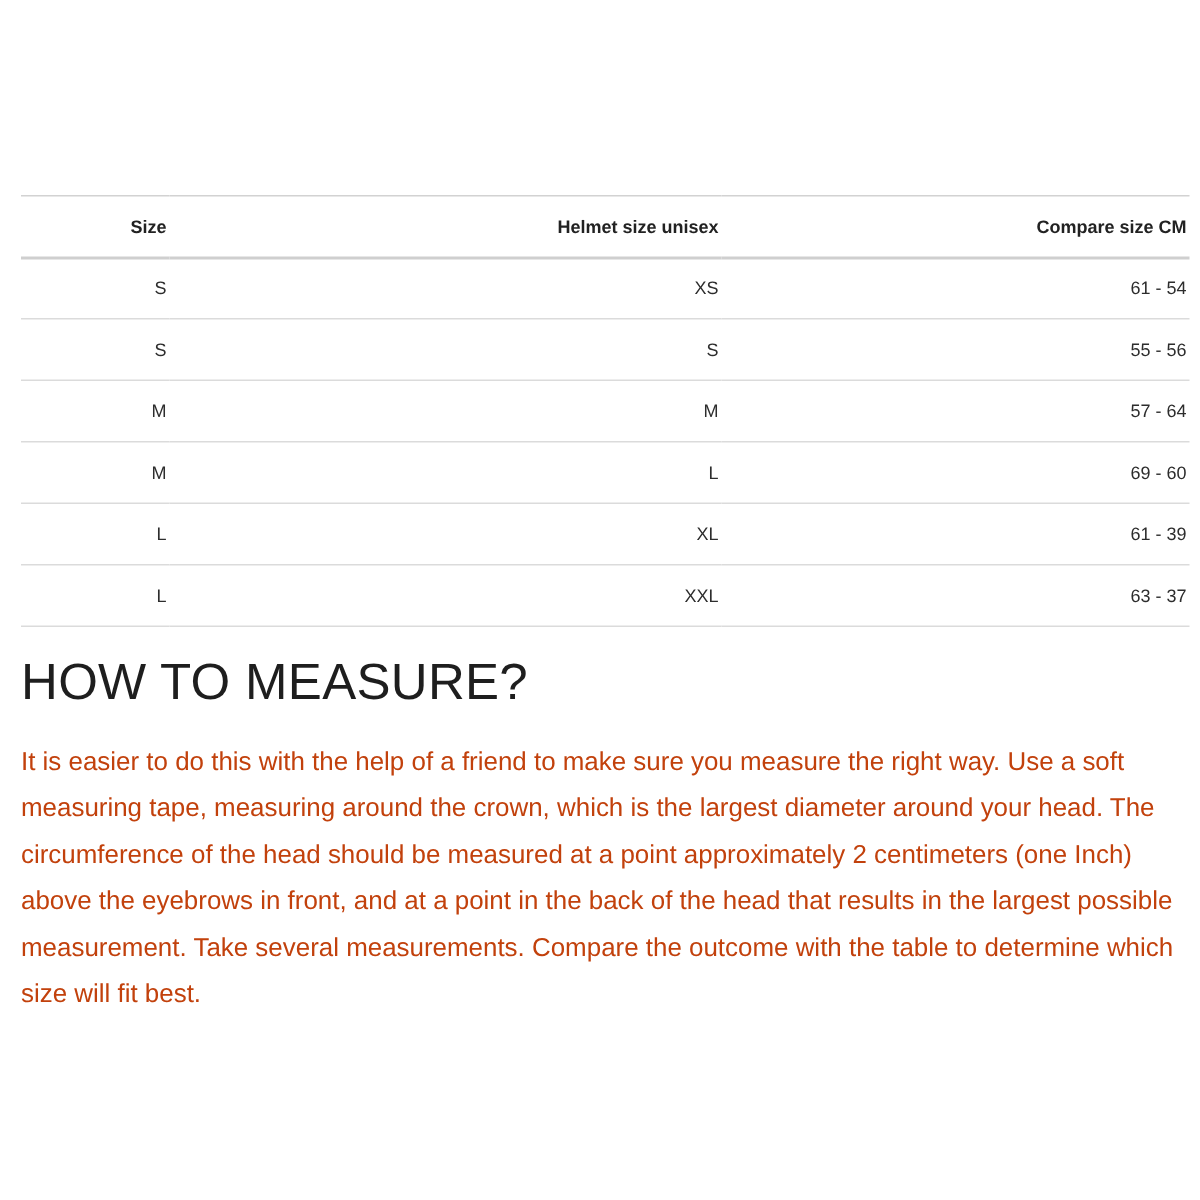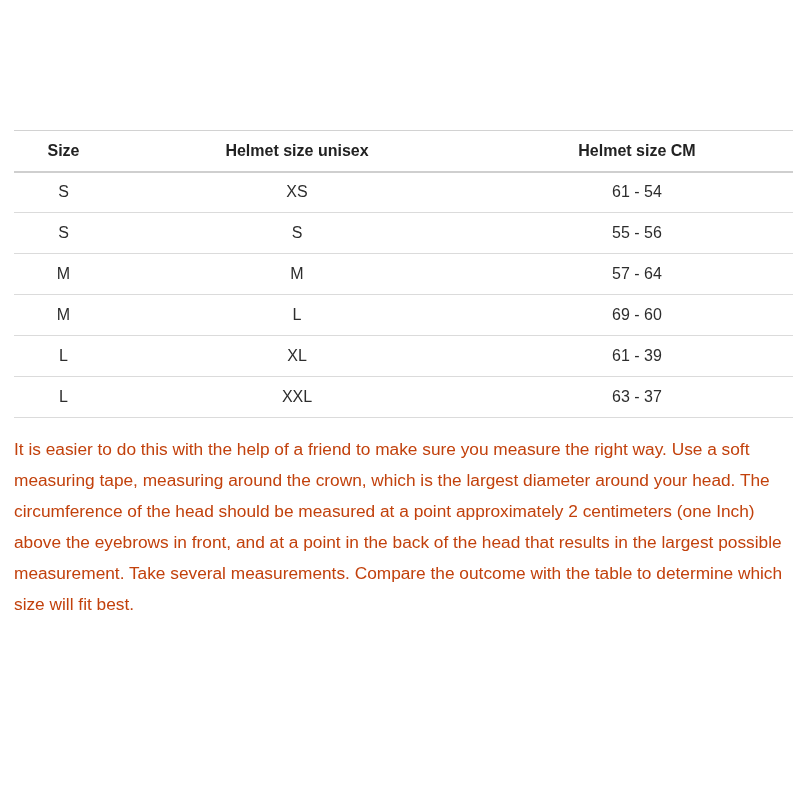--- a/index.html
+++ b/index.html
@@ -22,23 +22,23 @@
     border-collapse: collapse;
     width: 779px;
     border-top: 1px solid #d2d2d2;
     table-layout: fixed;
   }
   col.c1 { width: 99px; }
   col.c2 { width: 368px; }
   col.c3 { width: auto; }
   .size-table th,
   .size-table td {
-    text-align: center;
+    text-align: right;
     vertical-align: middle;
-    font-size: 16px;
+    font-size: 12px;
     padding: 0 2px;
     height: 41px;
     box-sizing: border-box;
   }
   .size-table thead th {
     font-weight: 700;
     color: #222222;
     border-bottom: 2px solid #cfcfcf;
   }
   .size-table tbody td {
@@ -69,21 +69,21 @@
   <table class="size-table">
     <colgroup>
       <col class="c1">
         <col class="c2">
         <col class="c3">
     </colgroup>
     <thead>
       <tr>
         <th>Size</th>
         <th>Helmet size unisex</th>
-        <th>Helmet size CM</th>
+        <th>Compare size CM</th>
       </tr>
     </thead>
     <tbody>
         <tr>
           <td>S</td>
           <td>XS</td>
           <td>61 - 54</td>
         </tr>
         <tr>
           <td>S</td>
@@ -106,16 +106,17 @@
           <td>61 - 39</td>
         </tr>
         <tr>
           <td>L</td>
           <td>XXL</td>
           <td>63 - 37</td>
         </tr>
       </tbody>
   </table>
 
+  <h2 class="measure-heading">HOW TO MEASURE?</h2>
 
   <p class="measure-text">It is easier to do this with the help of a friend to make sure you measure the right way. Use a soft measuring tape, measuring around the crown, which is the largest diameter around your head. The circumference of the head should be measured at a point approximately 2 centimeters (one Inch) above the eyebrows in front, and at a point in the back of the head that results in the largest possible measurement. Take several measurements. Compare the outcome with the table to determine which size will fit best.</p>
 
 </div>
 
 </body></html>

